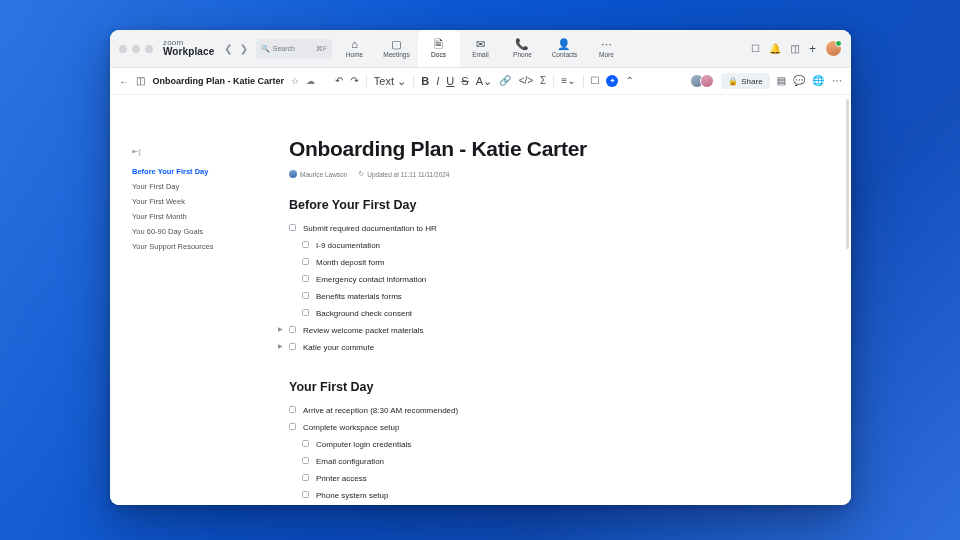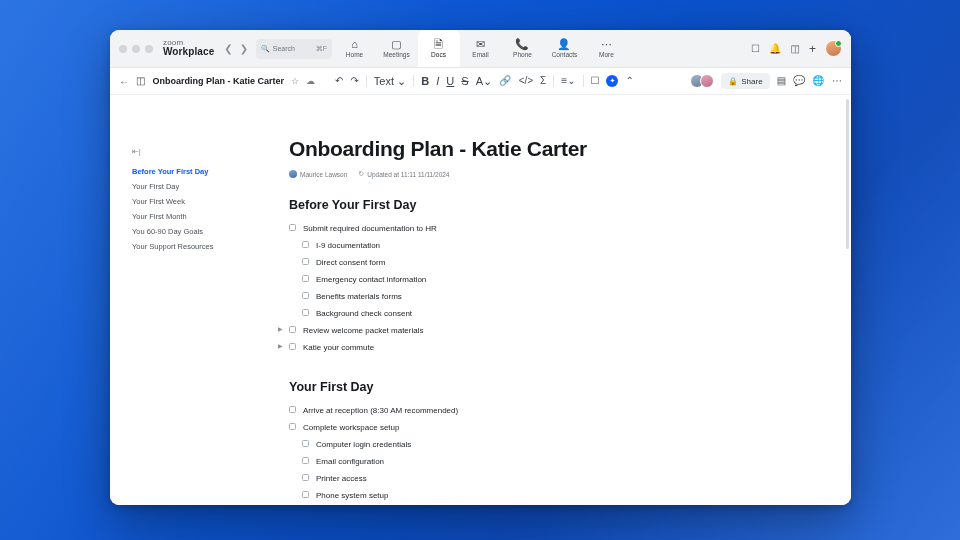--- a/index.html
+++ b/index.html
@@ -357,21 +357,21 @@
         <div class="ck">
           <span class="box"></span>
           <span>Submit required documentation to HR</span>
         </div>
         <div class="ck indent">
           <span class="box"></span>
           <span>I-9 documentation</span>
         </div>
         <div class="ck indent">
           <span class="box"></span>
-          <span>Direct consent form</span>
+          <span>Month deposit form</span>
         </div>
         <div class="ck indent">
           <span class="box"></span>
           <span>Emergency contact information</span>
         </div>
         <div class="ck indent">
           <span class="box"></span>
           <span>Benefits materials forms</span>
         </div>
         <div class="ck indent">

